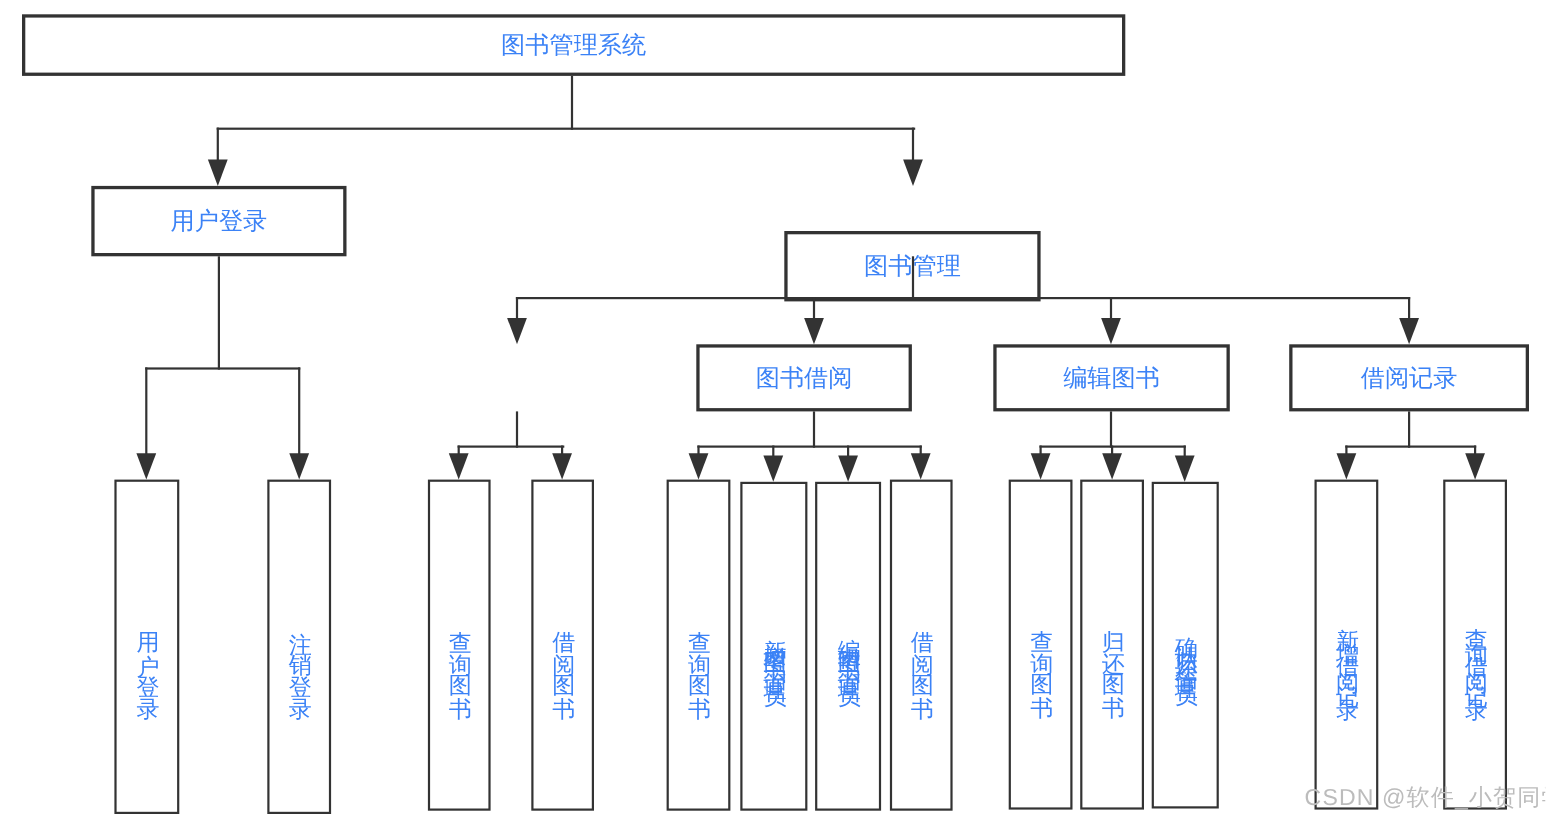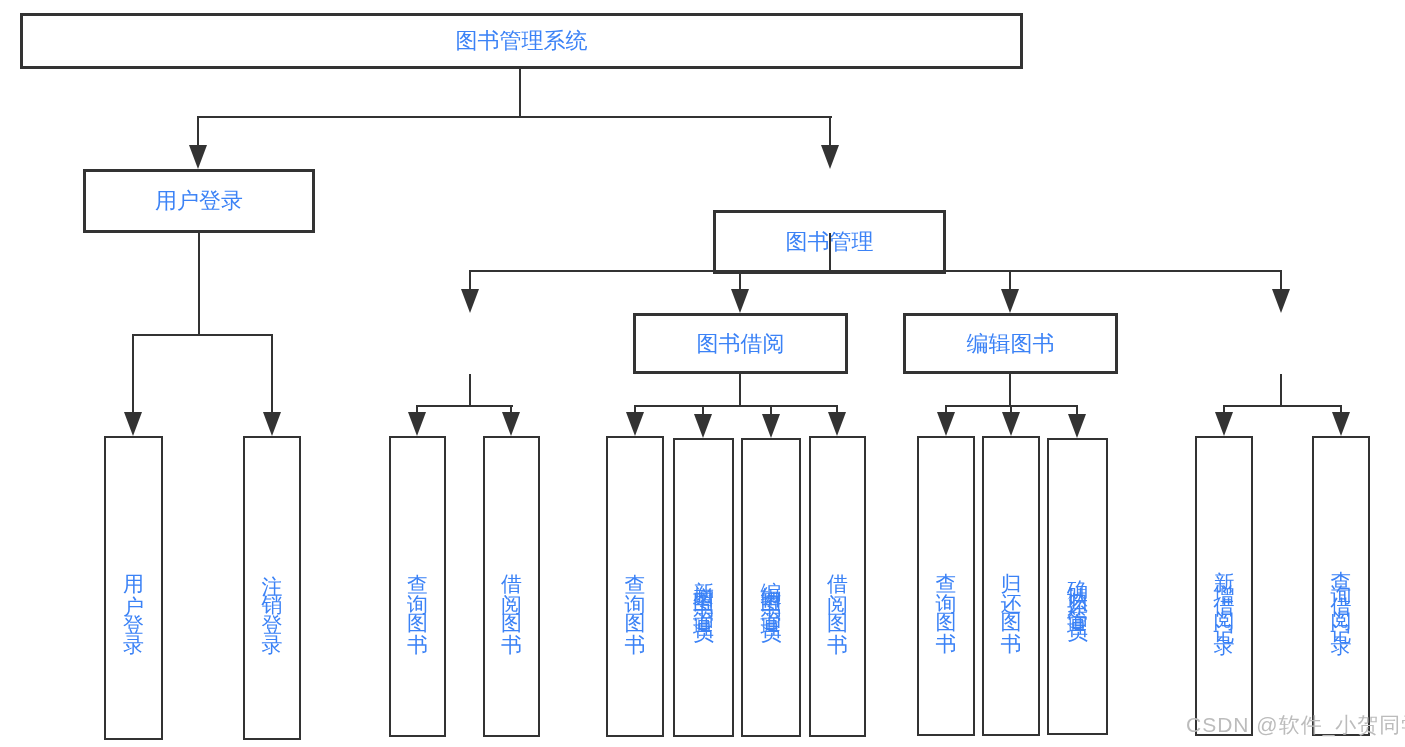--- a/index.html
+++ b/index.html
@@ -44,21 +44,21 @@
     border-right: 9px solid transparent;
     border-top: 24px solid #333333;
   }
   
   #root  { left: 20px;   top: 13px;  width: 1003px; height: 56px; }
   
   #userLogin { left: 83px;  top: 169px; width: 232px; height: 64px; }
   #bookMgmt  { left: 713px; top: 169px; width: 233px; height: 64px; margin-top: 41px; }
   
   #newBook       { left: 363px;  top: 313px; width: 215px; height: 61px; }
-  #bookBorrow    { left: 633px;  top: 313px; width: 215px; height: 61px; }
+  #bookBorrow    { left: 633px;  top: 313px; width: 196px; height: 61px; }
   #currentBorrow { left: 903px;  top: 313px; width: 215px; height: 61px; }
   #borrowRecord  { left: 1172px; top: 313px; width: 218px; height: 61px; }
   
   #ul1 { left: 104px;  top: 436px; width: 59px; height: 304px; }
   #ul2 { left: 243px;  top: 436px; width: 58px; height: 304px; }
   #nb1 { left: 389px;  top: 436px; width: 57px; height: 301px; }
   #nb2 { left: 483px;  top: 436px; width: 57px; height: 301px; }
   #bb1 { left: 606px;  top: 436px; width: 58px; height: 301px; }
   #bb2 { left: 673px;  top: 438px; width: 61px; height: 299px; }
   #bb3 { left: 741px;  top: 438px; width: 60px; height: 299px; }
@@ -144,20 +144,21 @@
 
 <div class="canvas">
 
   <div class="box" id="root">图书管理系统</div>
 
   <div class="box" id="userLogin">用户登录</div>
   <div class="box" id="bookMgmt">图书管理</div>
 
   <div class="box" id="bookBorrow">图书借阅</div>
   <div class="box" id="currentBorrow">编辑图书</div>
+  <div class="box" id="borrowRecord">借阅记录</div>
 
   <div class="box leaf sp4" id="ul1">用户登录</div>
   <div class="box leaf sp4" id="ul2">注销登录</div>
 
   <div class="box leaf sp4" id="nb1">查询图书</div>
   <div class="box leaf sp4" id="nb2">借阅图书</div>
 
   <div class="box leaf sp4" id="bb1">查询图书</div>
   <div class="box leaf sp9" id="bb2">新增图书（管理员）</div>
   <div class="box leaf sp9" id="bb3">编辑图书（管理员）</div>

